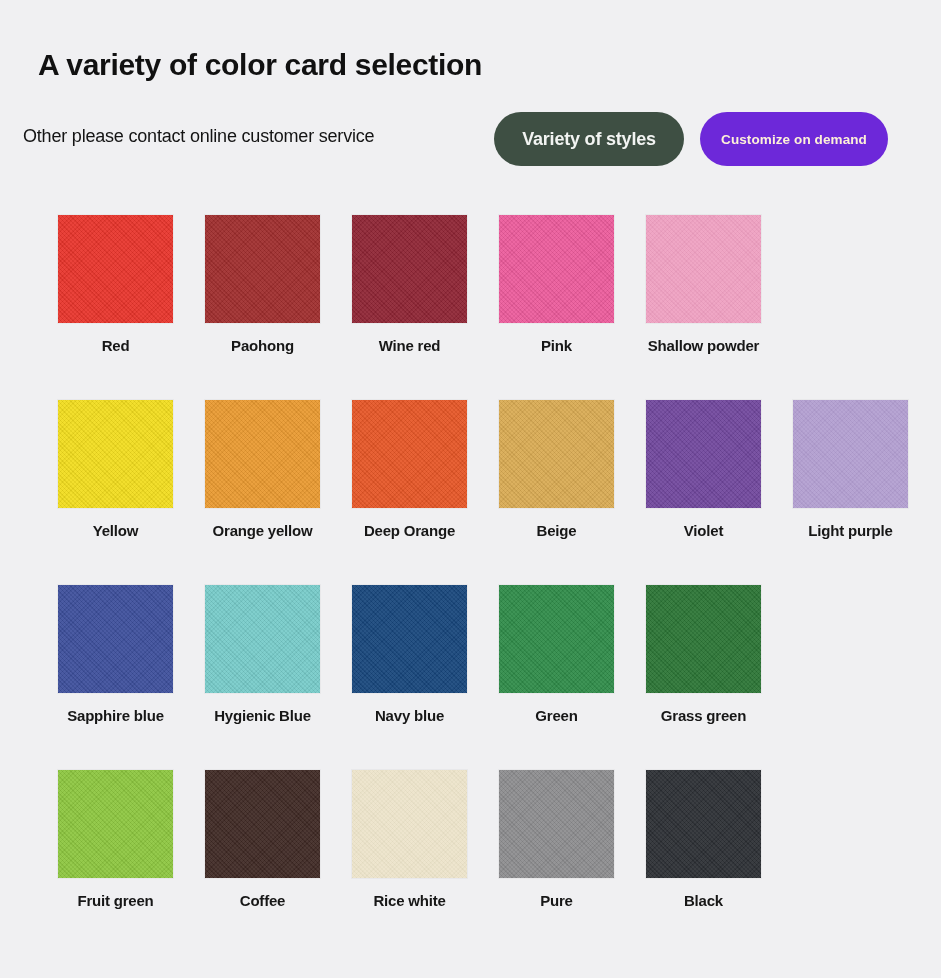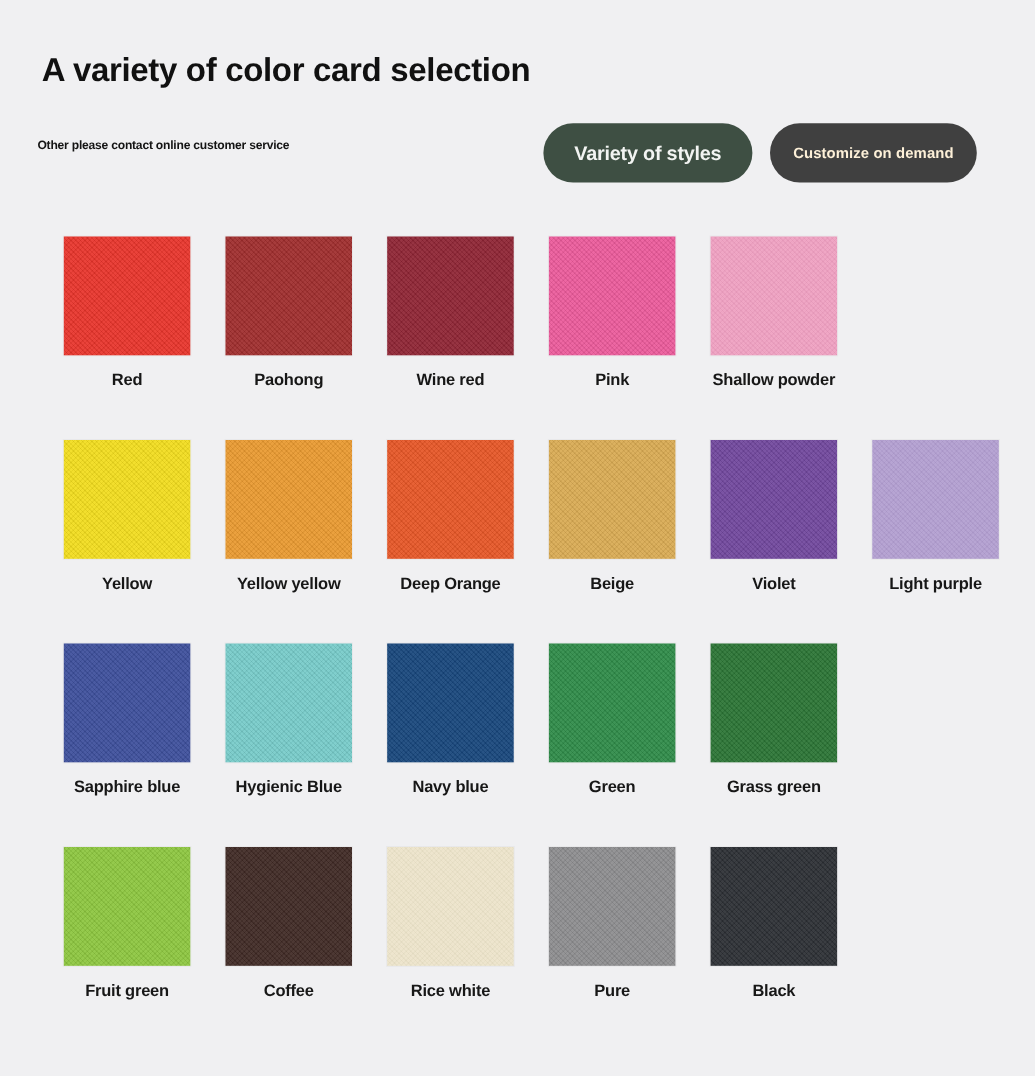--- a/index.html
+++ b/index.html
@@ -39,24 +39,24 @@
     top: 48px;
     font-size: 30px;
     font-weight: bold;
     color: #111111;
     letter-spacing: -0.3px;
     white-space: nowrap;
   }
 
   #subtitle {
     position: absolute;
-    left: 34px;
+    left: 23px;
     top: 126px;
-    font-size: 11px;
-    font-weight: bold;
+    font-size: 18px;
+    font-weight: normal;
     color: #141414;
     letter-spacing: -0.2px;
     white-space: nowrap;
   }
 
   .pill {
     position: absolute;
     display: flex;
     align-items: center;
     justify-content: center;
@@ -165,21 +165,21 @@
 
 <div id="page">
 
   <div id="header">
     <div id="page-title">A variety of color card selection</div>
 
     <div id="subtitle">Other please contact online customer service</div>
 
     <div class="pill" id="btn-variety" style="background: rgb(62, 79, 67); color: rgb(242, 244, 242);">Variety of styles</div>
 
-    <div class="pill" id="btn-customize" style="background: #404040; color: rgb(253, 240, 216);">Customize on demand</div>
+    <div class="pill" id="btn-customize" style="background: #6d28d9; color: rgb(253, 240, 216);">Customize on demand</div>
   </div>
 
   <div id="grid">
       <div class="grid-row">
         <div class="cell">
           <div class="swatch" style="background: rgb(232, 51, 42);"></div>
           <div class="swatch-label">Red</div>
         </div>
         <div class="cell">
           <div class="swatch" style="background: rgb(159, 44, 44);"></div>
@@ -198,21 +198,21 @@
           <div class="swatch-label">Shallow powder</div>
         </div>
       </div>
       <div class="grid-row">
         <div class="cell">
           <div class="swatch" style="background: rgb(242, 221, 28);"></div>
           <div class="swatch-label">Yellow</div>
         </div>
         <div class="cell">
           <div class="swatch" style="background: rgb(233, 153, 47);"></div>
-          <div class="swatch-label">Yellow yellow</div>
+          <div class="swatch-label">Orange yellow</div>
         </div>
         <div class="cell">
           <div class="swatch" style="background: rgb(230, 85, 37);"></div>
           <div class="swatch-label">Deep Orange</div>
         </div>
         <div class="cell">
           <div class="swatch" style="background: rgb(217, 170, 82);"></div>
           <div class="swatch-label">Beige</div>
         </div>
         <div class="cell">

